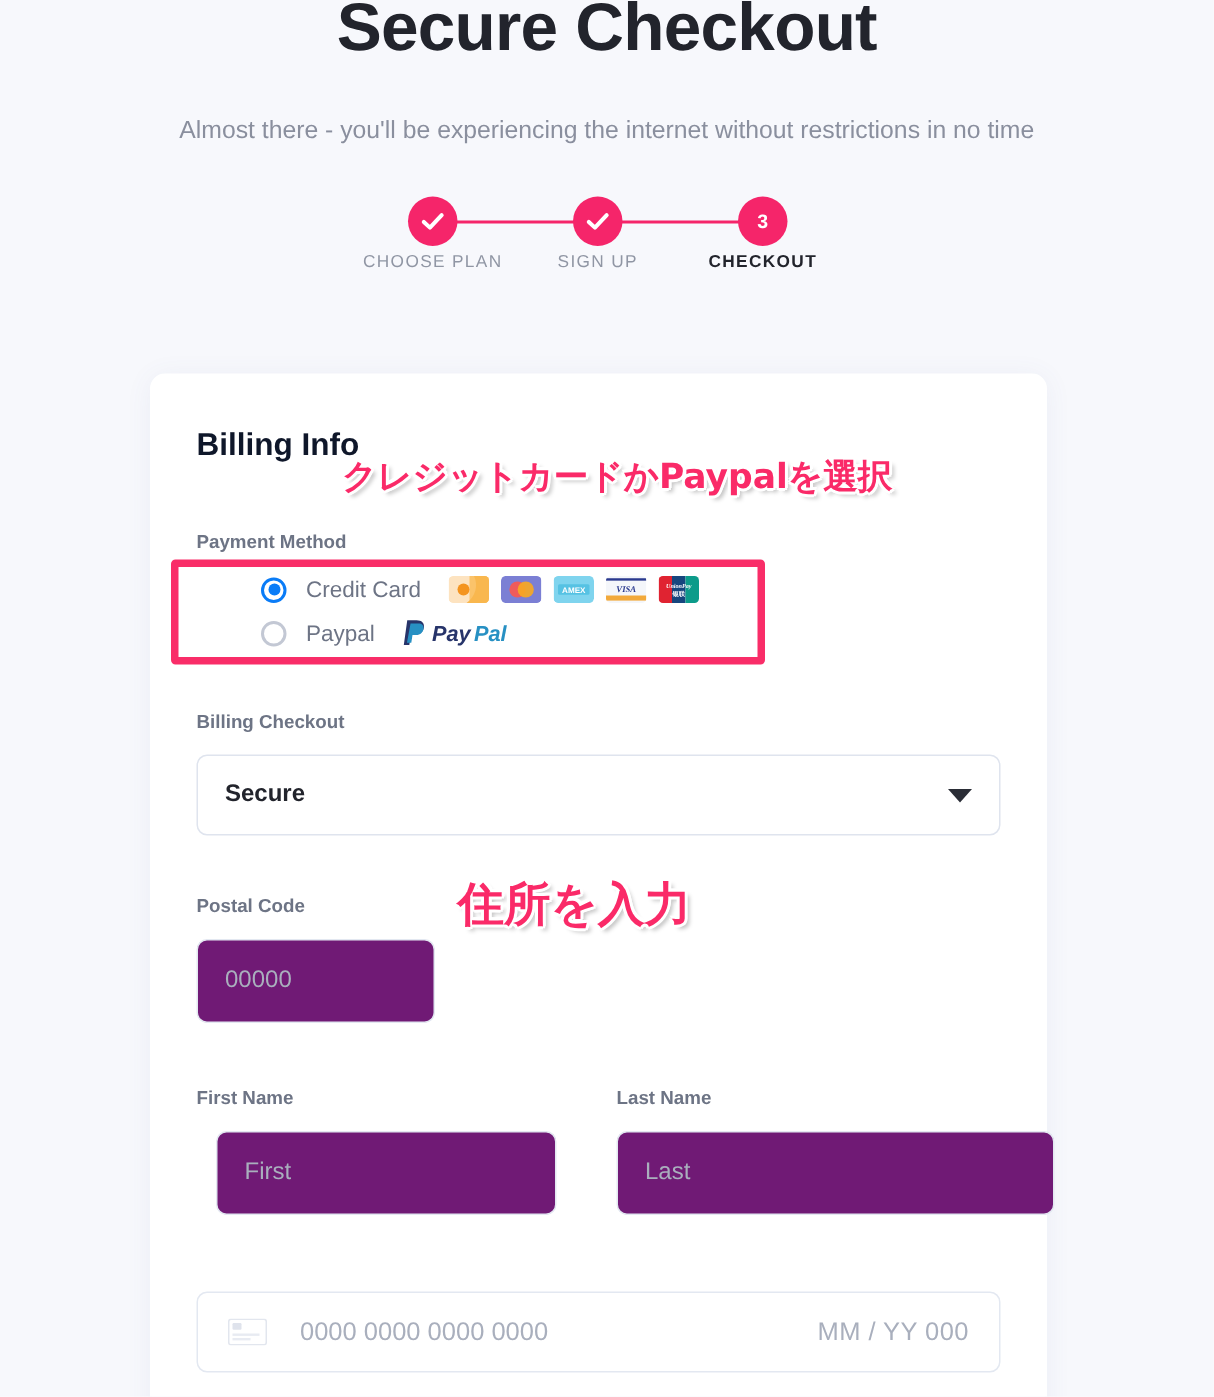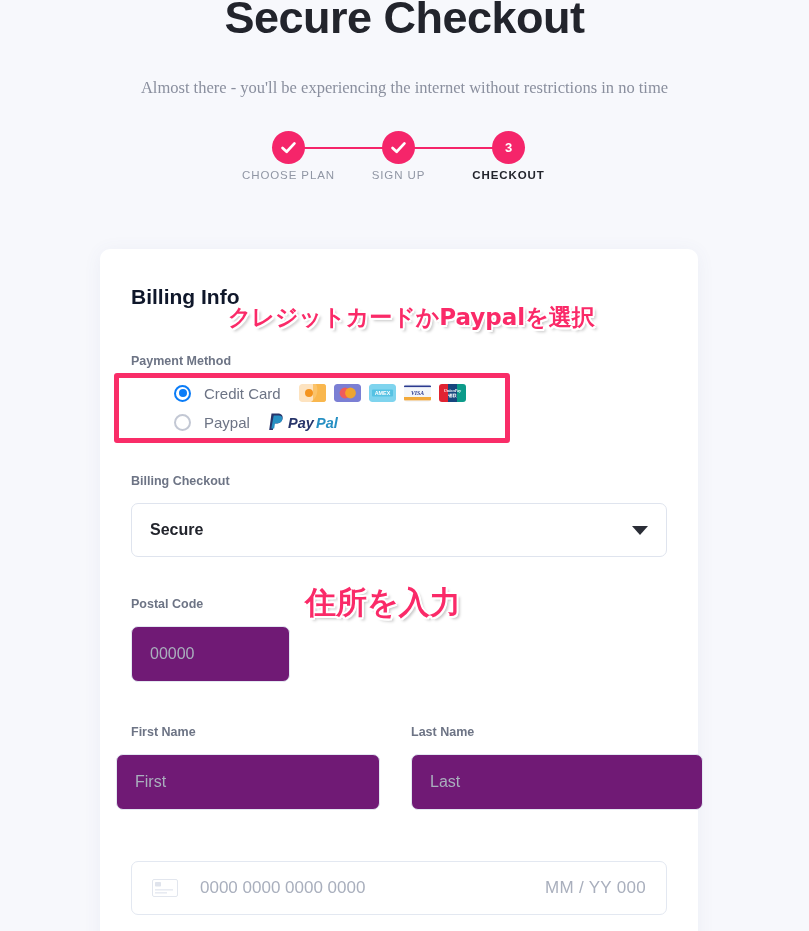--- a/index.html
+++ b/index.html
@@ -14,21 +14,21 @@
   
   .title {
     position:absolute; left:0; top:-8px; width:809px;
     text-align:center;
     font-size:45px; font-weight:bold; letter-spacing:-0.5px;
     color:#22242c;
   }
   .subtitle {
     position:absolute; left:0; top:78px; width:809px;
     text-align:center;
-    font-size:16.5px; color:#8a8f9e; font-weight:400;font-family:Liberation Serif, serif;
+    font-size:16.5px; color:#8a8f9e; font-weight:400;
   }
 
   
   .stepper { position:absolute; left:0; top:131px; width:809px; height:62px; }
   .step-line {
     position:absolute; height:2px; background:#f5256a; top:16px;
   }
   .step-line.l1 { left:303px; width:81px; }
   .step-line.l2 { left:413px; width:81px; }
   .node {
@@ -108,21 +108,21 @@
   .input {
     position:absolute; border:1px solid #e3e8f1; border-radius:7px;
     background:#701a75; display:flex; align-items:center; padding:0 18px;
     font-size:16px; color:#a9afbd;
   }
   .pc-input { left:131px; top:626px; width:159px; height:56px; }
 
   
   .fn-label { left:131px; top:725px; }
   .ln-label { left:411px; top:725px; }
-  .fn-input { left:116px; top:754px; width:264px; height:56px; }
+  .fn-input { left:144px; top:754px; width:227px; height:56px; }
   .ln-input { left:411px; top:754px; width:292px; height:56px; }
 
   
   .cc-input {
     position:absolute; left:131px; top:861px; width:536px; height:54px;
     border:1px solid #e3e8f1; border-radius:7px; background:#fff;
     display:flex; align-items:center; padding:0 20px;
   }
   .cc-icon { width:26px; height:18px; flex:0 0 auto; }
   .cc-icon svg { display:block; }

